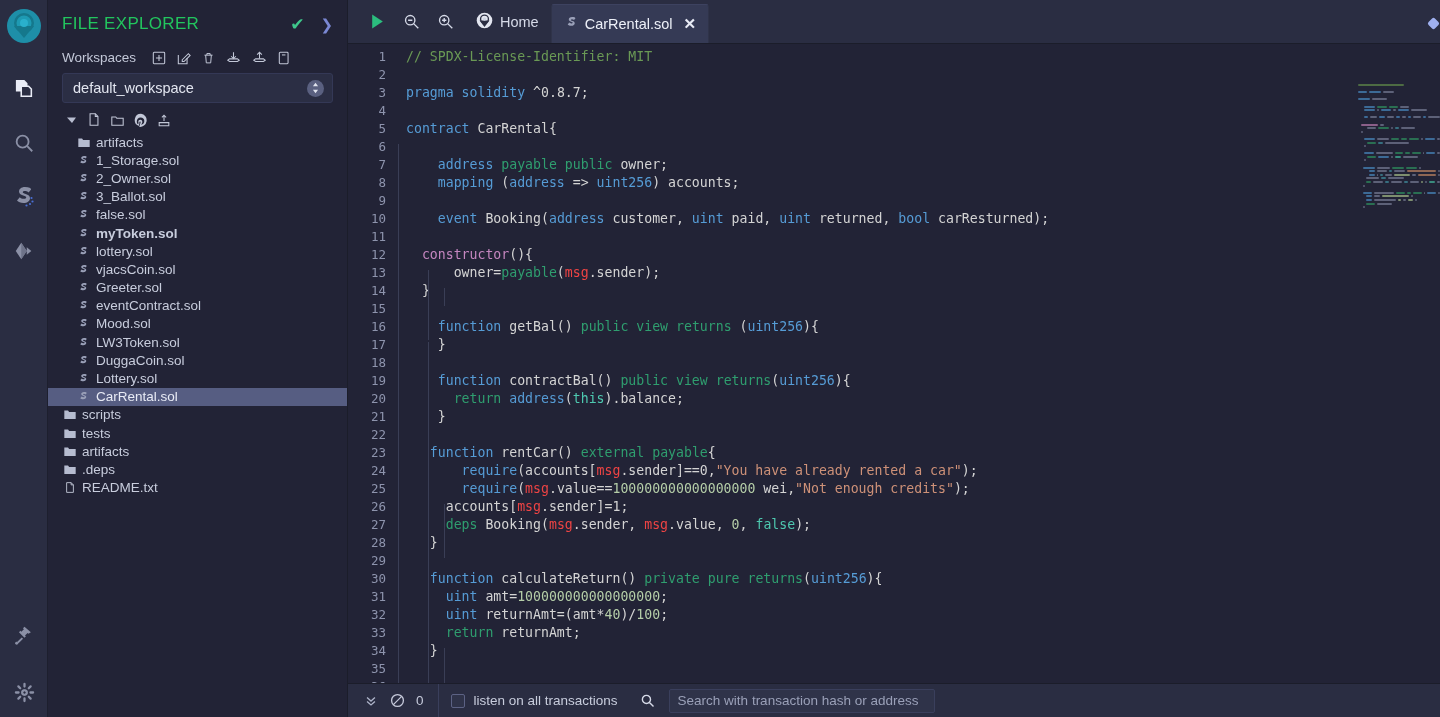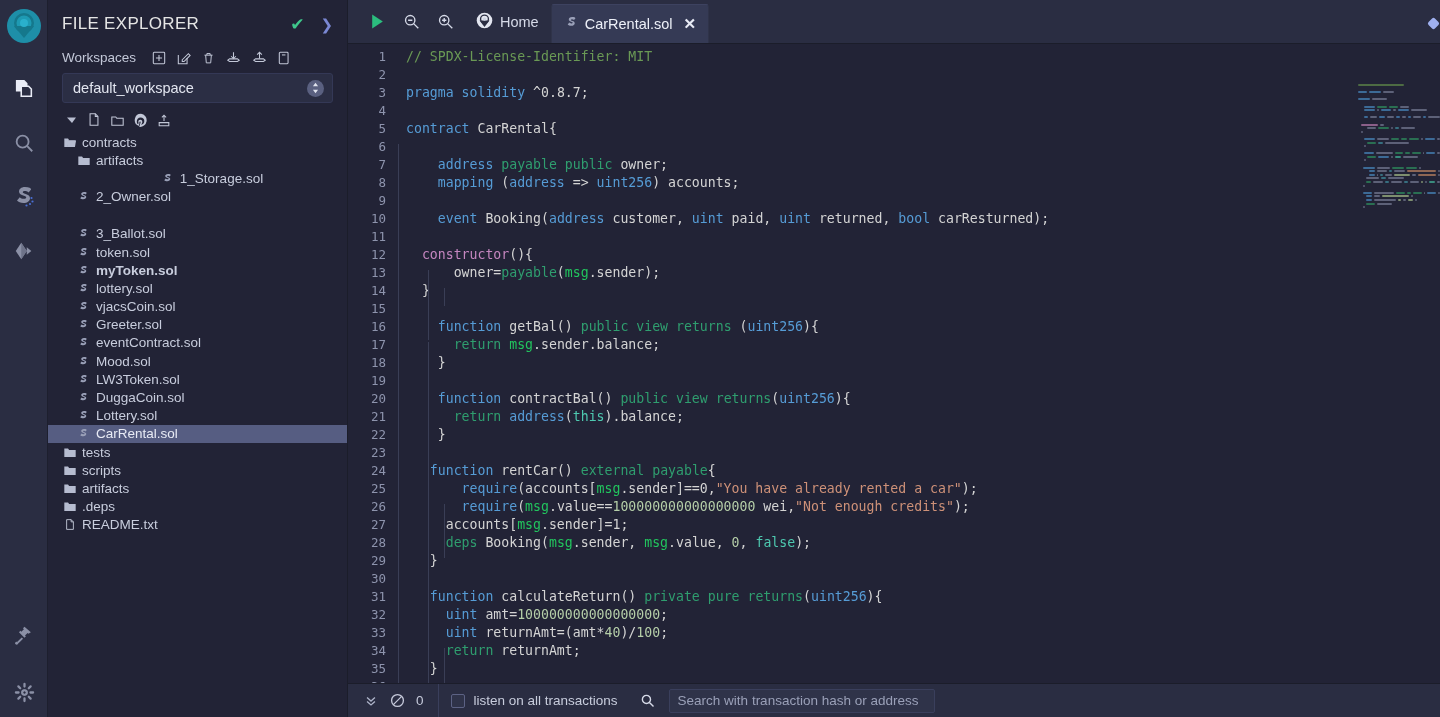--- a/index.html
+++ b/index.html
@@ -36,21 +36,21 @@
     background: #222336; color: #b8bdd0;
     border-right: 1px solid #1b1d2a;
     display: flex; flex-direction: column;
     position: relative;
   }
   .exp-head {
     display: flex; align-items: center; height: 48px;
     padding: 0 14px 0 14px;
   }
   .exp-title {
-    font-size: 17px; letter-spacing: .3px; color: #e5e5e5; font-weight: 400;
+    font-size: 17px; letter-spacing: .3px; color: #22c55e; font-weight: 400;
     flex: 1 1 auto;
   }
   .exp-check { color: #3ec78b; font-size: 17px; margin-right: 16px; cursor: pointer; line-height: 1; }
   .exp-chevron { color: #7b88d4; font-size: 15px; cursor: pointer; line-height: 1; }
 
   .ws-row {
     display: flex; align-items: center; gap: 0; padding: 2px 14px 6px 14px;
   }
   .ws-label { font-size: 13.5px; color: #c3c8d8; margin-right: 16px; }
   .ws-icons { display: flex; align-items: center; gap: 11px; }
@@ -157,21 +157,21 @@
   }
 
   
   .c-com { color: #6a9955; }
   .c-kw  { color: #569cd6; }
   .c-kw2 { color: #4ec9b0; }
   .c-grn { color: #2f9e6f; }
   .c-ctl { color: #c586c0; }
   .c-str { color: #ce9178; }
   .c-num { color: #b5cea8; }
-  .c-msg { color: #22c55e; }
+  .c-msg { color: #ef4444; }
   .c-id  { color: #d4d4d4; }
 </style>
 </head>
 <body>
 
 <div id="app">
 
   <div class="rail">
     <div class="rail-logo">
       <svg width="36" height="36" viewBox="0 0 36 36">
@@ -319,68 +319,59 @@
       </span>
       <span class="ico">
         <svg width="14" height="14" viewBox="0 0 16 16" fill="none" stroke="#c3c8d8" stroke-width="1.2">
           <path d="M8 9V2.5M5.6 5L8 2.5 10.4 5"></path>
             <path d="M2.5 11h11v3.5h-11z"></path>
         </svg>
       </span>
     </div>
 
     <div class="tree">
-        <div class="node" style="padding-left: 12px;">
-          <span class="nicon">
-            <svg width="14" height="13" viewBox="0 0 16 16" fill="#b6bcd0">
-              <path d="M1 3.2h4.6l1.2 1.6H15v1.1H6.3L5 13.6H1z"></path>
-              <path d="M5.6 5.9H15.4l-1.3 7.7H4.3z"></path>
-            </svg>
-          </span>
-          <span class="nlabel">contracts</span>
-        </div>
         <div class="node" style="padding-left: 26px;">
           <span class="nicon">
             <svg width="14" height="13" viewBox="0 0 16 16" fill="#b6bcd0">
               <path d="M1 3.2h4.6l1.3 1.6H15v8.8H1z"></path>
             </svg>
           </span>
           <span class="nlabel">artifacts</span>
         </div>
-        <div class="node" style="padding-left: 26px; justify-content: center;">
+        <div class="node" style="padding-left: 26px;">
           <span class="nicon">
             <svg width="11" height="13" viewBox="0 0 24 24">
               <path d="M13 2c-4 0-6 2.2-6 4.6 0 2 1.5 3.1 4.2 3.9 2.4.7 3 1.1 3 1.9 0 .8-.9 1.4-2.4 1.4-1.8 0-3.1-.7-4-1.6L5 15.6C6.3 17 8.6 18 11.4 18 15.6 18 18 15.8 18 13.2c0-2.3-1.6-3.4-4.4-4.2-2.2-.7-2.8-1-2.8-1.7 0-.7.8-1.2 2.1-1.2 1.6 0 2.8.6 3.7 1.4l2.5-3C19.2 3 17 2 13 2z" fill="#9aa0b8"></path>
             </svg>
           </span>
           <span class="nlabel">1_Storage.sol</span>
         </div>
         <div class="node" style="padding-left: 26px;">
           <span class="nicon">
             <svg width="11" height="13" viewBox="0 0 24 24">
               <path d="M13 2c-4 0-6 2.2-6 4.6 0 2 1.5 3.1 4.2 3.9 2.4.7 3 1.1 3 1.9 0 .8-.9 1.4-2.4 1.4-1.8 0-3.1-.7-4-1.6L5 15.6C6.3 17 8.6 18 11.4 18 15.6 18 18 15.8 18 13.2c0-2.3-1.6-3.4-4.4-4.2-2.2-.7-2.8-1-2.8-1.7 0-.7.8-1.2 2.1-1.2 1.6 0 2.8.6 3.7 1.4l2.5-3C19.2 3 17 2 13 2z" fill="#9aa0b8"></path>
             </svg>
           </span>
           <span class="nlabel">2_Owner.sol</span>
         </div>
-        <div class="node" style="padding-left: 26px; margin-top: 19px;">
+        <div class="node" style="padding-left: 26px;">
           <span class="nicon">
             <svg width="11" height="13" viewBox="0 0 24 24">
               <path d="M13 2c-4 0-6 2.2-6 4.6 0 2 1.5 3.1 4.2 3.9 2.4.7 3 1.1 3 1.9 0 .8-.9 1.4-2.4 1.4-1.8 0-3.1-.7-4-1.6L5 15.6C6.3 17 8.6 18 11.4 18 15.6 18 18 15.8 18 13.2c0-2.3-1.6-3.4-4.4-4.2-2.2-.7-2.8-1-2.8-1.7 0-.7.8-1.2 2.1-1.2 1.6 0 2.8.6 3.7 1.4l2.5-3C19.2 3 17 2 13 2z" fill="#9aa0b8"></path>
             </svg>
           </span>
           <span class="nlabel">3_Ballot.sol</span>
         </div>
         <div class="node" style="padding-left: 26px;">
           <span class="nicon">
             <svg width="11" height="13" viewBox="0 0 24 24">
               <path d="M13 2c-4 0-6 2.2-6 4.6 0 2 1.5 3.1 4.2 3.9 2.4.7 3 1.1 3 1.9 0 .8-.9 1.4-2.4 1.4-1.8 0-3.1-.7-4-1.6L5 15.6C6.3 17 8.6 18 11.4 18 15.6 18 18 15.8 18 13.2c0-2.3-1.6-3.4-4.4-4.2-2.2-.7-2.8-1-2.8-1.7 0-.7.8-1.2 2.1-1.2 1.6 0 2.8.6 3.7 1.4l2.5-3C19.2 3 17 2 13 2z" fill="#9aa0b8"></path>
             </svg>
           </span>
-          <span class="nlabel">token.sol</span>
+          <span class="nlabel">false.sol</span>
         </div>
         <div class="node" style="padding-left: 26px; font-weight: bold;">
           <span class="nicon">
             <svg width="11" height="13" viewBox="0 0 24 24">
               <path d="M13 2c-4 0-6 2.2-6 4.6 0 2 1.5 3.1 4.2 3.9 2.4.7 3 1.1 3 1.9 0 .8-.9 1.4-2.4 1.4-1.8 0-3.1-.7-4-1.6L5 15.6C6.3 17 8.6 18 11.4 18 15.6 18 18 15.8 18 13.2c0-2.3-1.6-3.4-4.4-4.2-2.2-.7-2.8-1-2.8-1.7 0-.7.8-1.2 2.1-1.2 1.6 0 2.8.6 3.7 1.4l2.5-3C19.2 3 17 2 13 2z" fill="#9aa0b8"></path>
             </svg>
           </span>
           <span class="nlabel">myToken.sol</span>
         </div>
         <div class="node" style="padding-left: 26px;">
@@ -454,29 +445,29 @@
             </svg>
           </span>
           <span class="nlabel">CarRental.sol</span>
         </div>
         <div class="node" style="padding-left: 12px;">
           <span class="nicon">
             <svg width="14" height="13" viewBox="0 0 16 16" fill="#b6bcd0">
               <path d="M1 3.2h4.6l1.3 1.6H15v8.8H1z"></path>
             </svg>
           </span>
-          <span class="nlabel">tests</span>
+          <span class="nlabel">scripts</span>
         </div>
         <div class="node" style="padding-left: 12px;">
           <span class="nicon">
             <svg width="14" height="13" viewBox="0 0 16 16" fill="#b6bcd0">
               <path d="M1 3.2h4.6l1.3 1.6H15v8.8H1z"></path>
             </svg>
           </span>
-          <span class="nlabel">scripts</span>
+          <span class="nlabel">tests</span>
         </div>
         <div class="node" style="padding-left: 12px;">
           <span class="nicon">
             <svg width="14" height="13" viewBox="0 0 16 16" fill="#b6bcd0">
               <path d="M1 3.2h4.6l1.3 1.6H15v8.8H1z"></path>
             </svg>
           </span>
           <span class="nlabel">artifacts</span>
         </div>
         <div class="node" style="padding-left: 12px;">
@@ -595,21 +586,20 @@
             <div class="ln"><span class="c-id">    </span><span class="c-kw">address</span><span class="c-id"> </span><span class="c-grn">payable</span><span class="c-id"> </span><span class="c-grn">public</span><span class="c-id"> owner;</span></div>
             <div class="ln"><span class="c-id">    </span><span class="c-kw">mapping</span><span class="c-id"> (</span><span class="c-kw">address</span><span class="c-id"> =&gt; </span><span class="c-kw">uint256</span><span class="c-id">) accounts;</span></div>
             <div class="ln">&nbsp;</div>
             <div class="ln"><span class="c-id">    </span><span class="c-kw">event</span><span class="c-id"> Booking(</span><span class="c-kw">address</span><span class="c-id"> customer, </span><span class="c-kw">uint</span><span class="c-id"> paid, </span><span class="c-kw">uint</span><span class="c-id"> returned, </span><span class="c-kw">bool</span><span class="c-id"> carResturned);</span></div>
             <div class="ln">&nbsp;</div>
             <div class="ln"><span class="c-id">  </span><span class="c-ctl">constructor</span><span class="c-id">(){</span></div>
             <div class="ln"><span class="c-id">      owner=</span><span class="c-grn">payable</span><span class="c-id">(</span><span class="c-msg">msg</span><span class="c-id">.sender);</span></div>
             <div class="ln"><span class="c-id">  }</span></div>
             <div class="ln">&nbsp;</div>
             <div class="ln"><span class="c-id">    </span><span class="c-kw">function</span><span class="c-id"> getBal() </span><span class="c-grn">public</span><span class="c-id"> </span><span class="c-grn">view</span><span class="c-id"> </span><span class="c-grn">returns</span><span class="c-id"> (</span><span class="c-kw">uint256</span><span class="c-id">){</span></div>
-            <div class="ln"><span class="c-id">      </span><span class="c-grn">return</span><span class="c-id"> </span><span class="c-msg">msg</span><span class="c-id">.sender.balance;</span></div>
             <div class="ln"><span class="c-id">    }</span></div>
             <div class="ln">&nbsp;</div>
             <div class="ln"><span class="c-id">    </span><span class="c-kw">function</span><span class="c-id"> contractBal() </span><span class="c-grn">public</span><span class="c-id"> </span><span class="c-grn">view</span><span class="c-id"> </span><span class="c-grn">returns</span><span class="c-id">(</span><span class="c-kw">uint256</span><span class="c-id">){</span></div>
             <div class="ln"><span class="c-id">      </span><span class="c-grn">return</span><span class="c-id"> </span><span class="c-kw">address</span><span class="c-id">(</span><span class="c-kw2">this</span><span class="c-id">).balance;</span></div>
             <div class="ln"><span class="c-id">    }</span></div>
             <div class="ln">&nbsp;</div>
             <div class="ln"><span class="c-id">   </span><span class="c-kw">function</span><span class="c-id"> rentCar() </span><span class="c-grn">external</span><span class="c-id"> </span><span class="c-grn">payable</span><span class="c-id">{</span></div>
             <div class="ln"><span class="c-id">       </span><span class="c-kw">require</span><span class="c-id">(accounts[</span><span class="c-msg">msg</span><span class="c-id">.sender]==0,</span><span class="c-str">"You have already rented a car"</span><span class="c-id">);</span></div>
             <div class="ln"><span class="c-id">       </span><span class="c-kw">require</span><span class="c-id">(</span><span class="c-msg">msg</span><span class="c-id">.value==</span><span class="c-num">100000000000000000</span><span class="c-id"> wei,</span><span class="c-str">"Not enough credits"</span><span class="c-id">);</span></div>
             <div class="ln"><span class="c-id">     accounts[</span><span class="c-msg">msg</span><span class="c-id">.sender]=1;</span></div>

